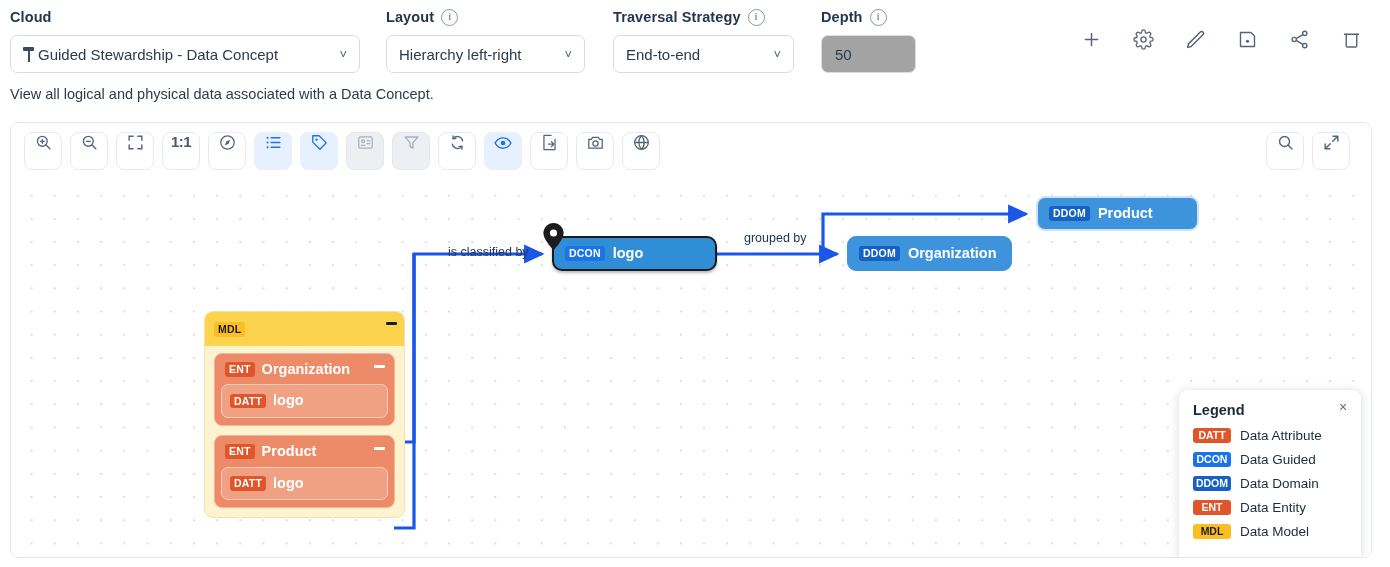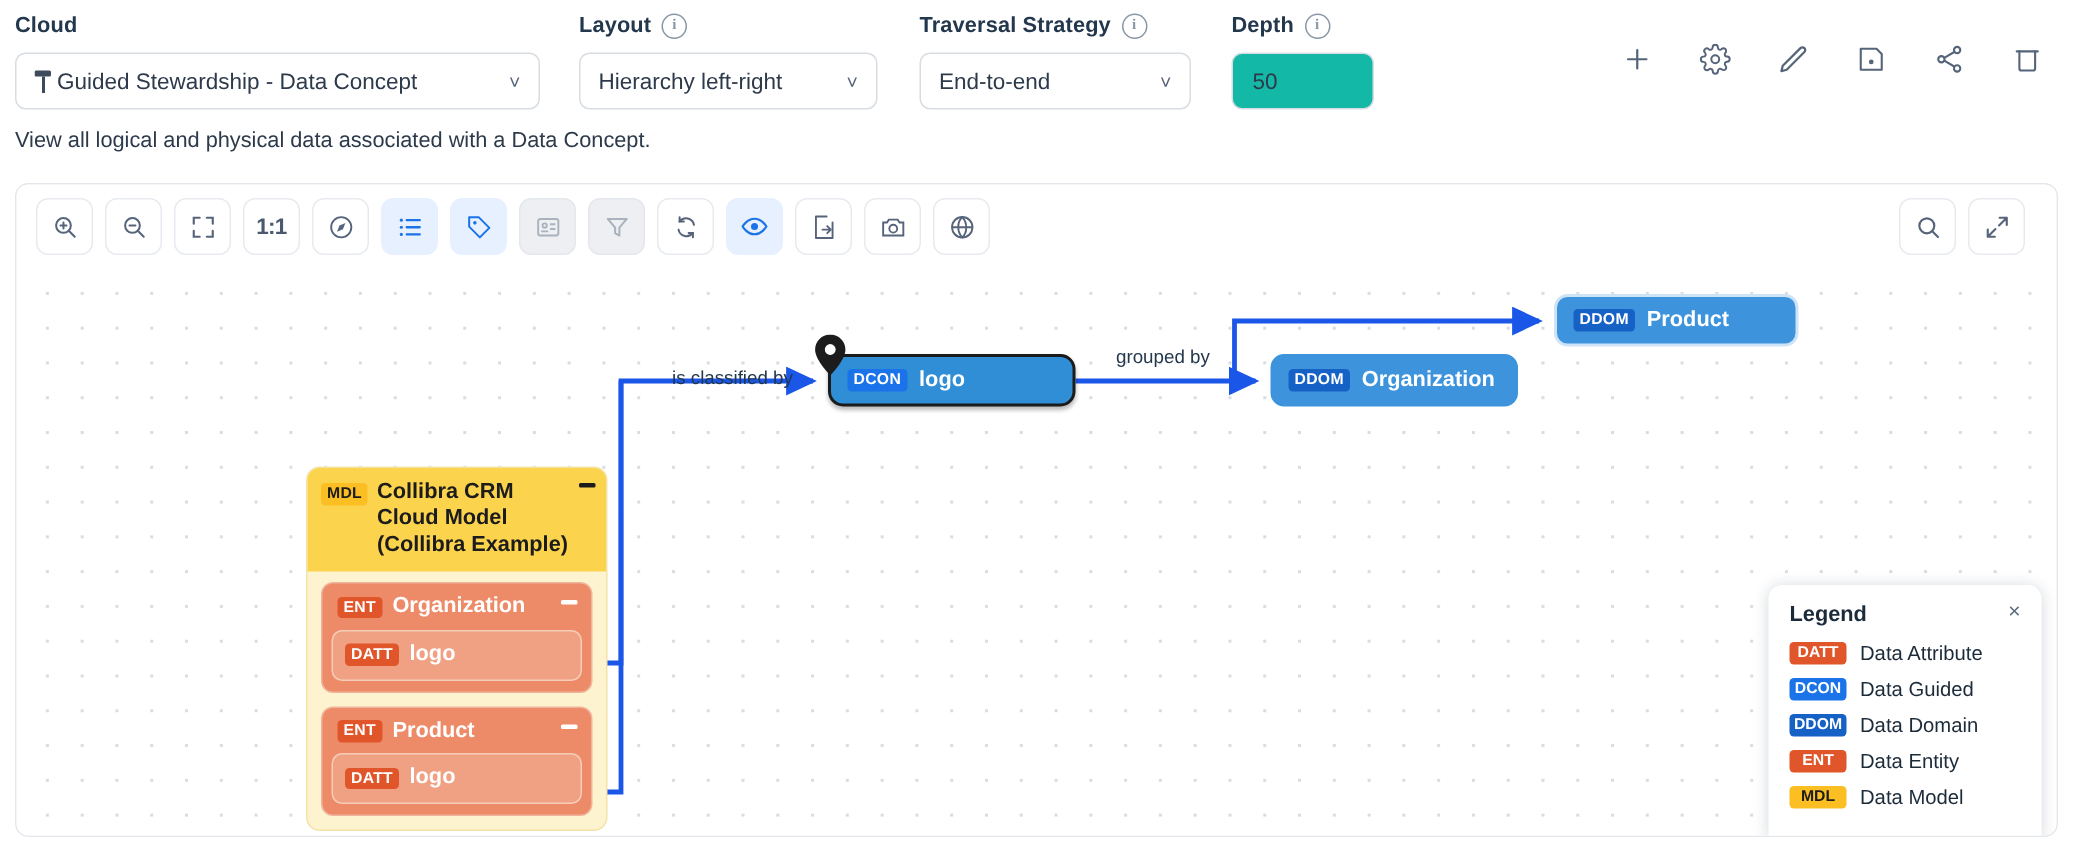--- a/index.html
+++ b/index.html
@@ -33,41 +33,41 @@
   .select-box .sel-txt{display:flex;align-items:center;gap:4px;white-space:nowrap;overflow:hidden;}
   .chev{color:#55647a;font-size:13px;line-height:1;margin-left:6px;}
   .pin-ico{display:inline-block;width:11px;height:15px;position:relative;flex:none;}
   .pin-ico::before{content:"";position:absolute;left:0;top:0;width:11px;height:4px;background:#3d4b5c;border-radius:1px;}
   .pin-ico::after{content:"";position:absolute;left:4.5px;top:4px;width:2px;height:11px;background:#3d4b5c;}
   #view-ctrl{left:10px;top:8px;width:350px;}
   #layout-ctrl{left:386px;top:8px;width:199px;text-align:center;}
   #trav-ctrl{left:613px;top:8px;width:181px;}
   #depth-ctrl{left:821px;top:8px;width:95px;}
   .depth-input{
-    margin-top:9px;height:38px;border:1px solid #d8dde3;border-radius:7px;background:#14b8a6;
+    margin-top:9px;height:38px;border:1px solid #d8dde3;border-radius:7px;background:#a3a3a3;
     display:flex;align-items:center;padding:0 13px;font-size:15px;color:#2c3a4b;box-sizing:border-box;
   }
   .subtitle{position:absolute;left:10px;top:86px;font-size:14.5px;color:#2c3a4b;}
 
   .top-actions{position:absolute;right:22px;top:22px;display:flex;gap:18px;align-items:center;}
   .act-btn{width:34px;height:34px;display:flex;align-items:center;justify-content:center;cursor:pointer;}
   .act-btn svg{display:block;}
 
   
   .panel{
     position:absolute;left:10px;top:122px;width:1362px;height:436px;
     border:1px solid #e3e7ec;border-radius:9px;background:#fff;overflow:hidden;box-sizing:border-box;
   }
   .tbar{
     position:absolute;left:0;top:0;width:100%;height:56px;background:#fff;
     display:flex;align-items:center;padding:0 13px;box-sizing:border-box;z-index:5;
   }
   .tool{
     width:38px;height:38px;border:1px solid #e7ebf0;border-radius:8px;background:#fff;
-    display:flex;align-items:center;justify-content:center;margin-right:8px;cursor:pointer;
+    display:flex;justify-content:center;margin-right:8px;cursor:pointer;
     color:#55647a;flex:none;box-sizing:border-box;
   }
   .tool.active{background:#e7f0fe;border-color:#e7f0fe;color:#1a73e8;}
   .tool.disabled{background:#edeff2;border-color:#e4e7eb;color:#a9b2bd;cursor:default;}
   .tool.spacer-left{margin-left:auto;}
   .tool svg{display:block;}
   .tool .txt11{font-size:15px;font-weight:700;color:#4a5a6e;letter-spacing:-.5px;}
 
   .canvas{
     position:absolute;left:0;top:56px;width:100%;height:379px;
@@ -362,21 +362,20 @@
       <path d="M706,75 L812,75" fill="none" stroke="#1a56e8" stroke-width="3.2"></path>
 
       <path d="M812,75 L826,75" fill="none" stroke="#1a56e8" stroke-width="3.2" marker-end="url(#ar)"></path>
 
       <path d="M812,75 L812,35 L1015,35" fill="none" stroke="#1a56e8" stroke-width="3.2" marker-end="url(#ar)"></path>
     </svg>
 
     <div class="node" id="model-node">
       <div class="mdl-head">
         <span class="badge">MDL</span>
-        <span class="mdl-title">Collibra CRM Cloud Model (Collibra Example)</span>
         <span class="collapse"></span>
       </div>
       <div class="mdl-body">
 
         <div class="ent-node">
           <div class="ent-head">
             <span class="badge">ENT</span>
             <span class="node-title">Organization</span>
             <span class="collapse light" style="top:5px;right:3px;"></span>
           </div>

